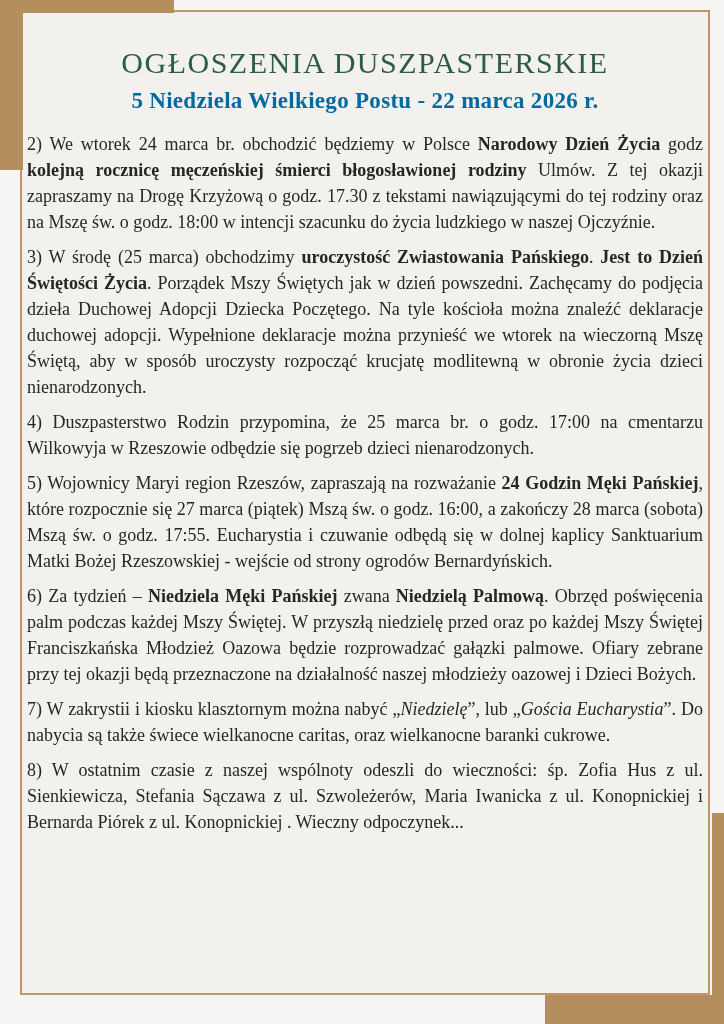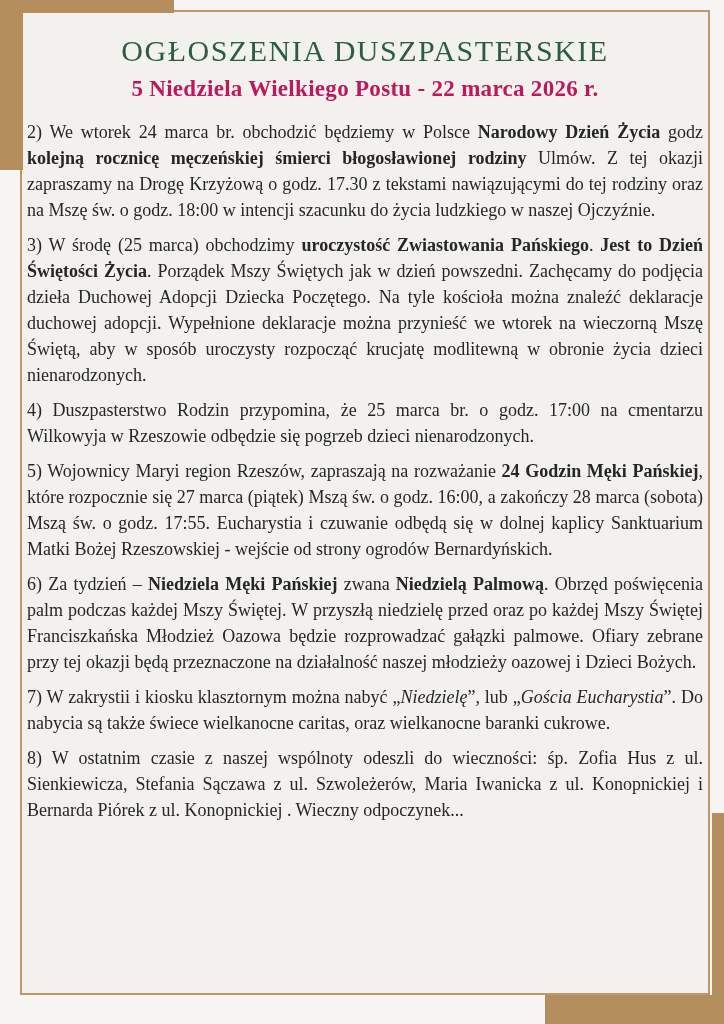--- a/index.html
+++ b/index.html
@@ -32,34 +32,34 @@
     top: 10px;
     width: 690px;
     height: 985px;
     box-sizing: border-box;
     background: #f2f1ed;
     border: 2px solid #c09868;
     padding: 10px 5px 0 5px;
     z-index: 2;
   }
   .page-title {
-    margin: 12px 0 0 0;
+    margin: 24px 0 0 0;
     text-align: center;
     font-size: 30px;
     font-weight: 400;
     letter-spacing: 1.5px;
     color: #2d5c41;
   }
   .page-subtitle {
     margin: 8px 0 0 0;
     text-align: center;
     font-size: 23px;
     font-weight: 700;
     letter-spacing: 0.3px;
-    color: #be185d;
+    color: #0369a1;
   }
   .announcements {
     margin-top: 17px;
   }
   .announcements p {
     margin: 0 0 9px 0;
     text-align: justify;
     font-size: 18px;
     line-height: 26px;
     color: #262626;

